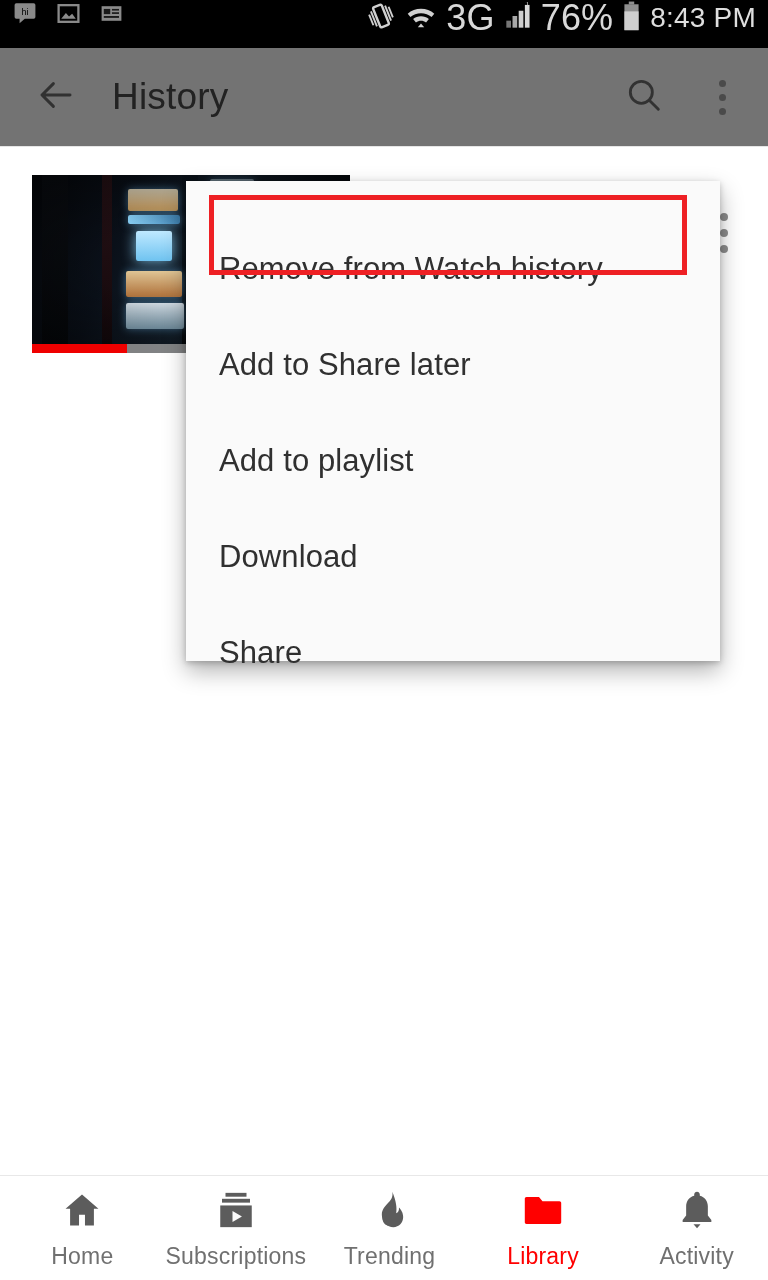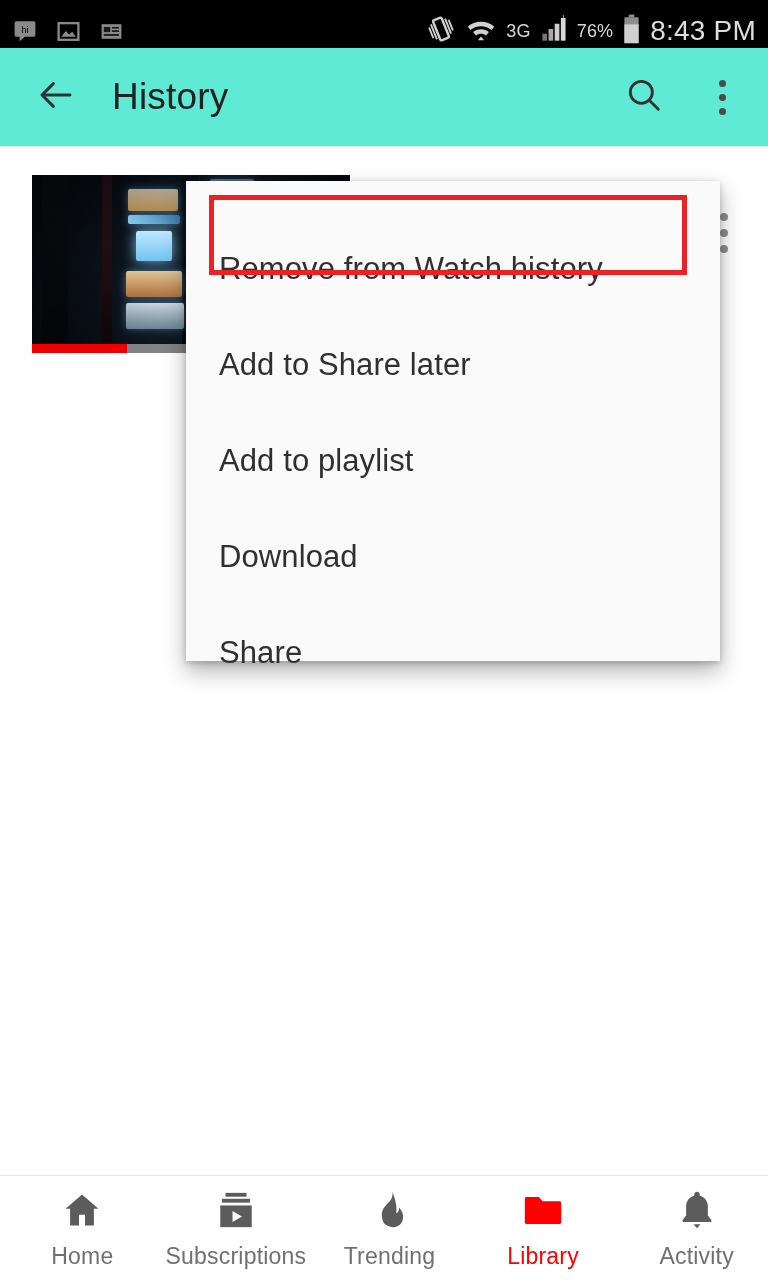--- a/index.html
+++ b/index.html
@@ -7,37 +7,37 @@
     width:768px; height:1280px;
     background:#ffffff;
     font-family:"Liberation Sans", sans-serif;
     overflow:hidden;
   }
   #screen { position:relative; width:768px; height:1280px; background:#fff; }
 
   
   .status-bar{
     position:absolute; top:0; left:0; width:768px; height:48px;
-    background:#000000; display:flex; align-items:flex-end;
+    background:#000000; display:flex; align-items:flex-start;
     padding:0 12px;
   }
   .status-left{ display:flex; align-items:center; gap:18px; }
   .status-right{ margin-left:auto; display:flex; align-items:center; gap:9px; }
   .sb-ico{ display:block; }
   .sb-text{
-    color:#d8d8d8; font-size:18px; font-weight:400;
+    color:#d8d8d8; font-size:36px; font-weight:400;
     letter-spacing:.2px; line-height:1;
     font-family:"Liberation Sans", sans-serif;
   }
   .sb-time{ color:#dedede; font-size:28px; }
 
   
   .app-bar{
     position:absolute; top:48px; left:0; width:768px; height:98px;
-    background:#5eead4; display:flex; align-items:center;
+    background:#737373; display:flex; align-items:center;
   }
   .appbar-back{ width:56px; height:56px; margin-left:28px;
     display:flex; align-items:center; justify-content:center; }
   .appbar-title{
     margin-left:28px; font-size:37px; color:#222222; font-weight:400;
     letter-spacing:.2px;
   }
   .appbar-actions{ margin-left:auto; display:flex; align-items:center; }
   .appbar-search{ width:60px; height:60px; margin-right:26px;
     display:flex; align-items:center; justify-content:center; }

